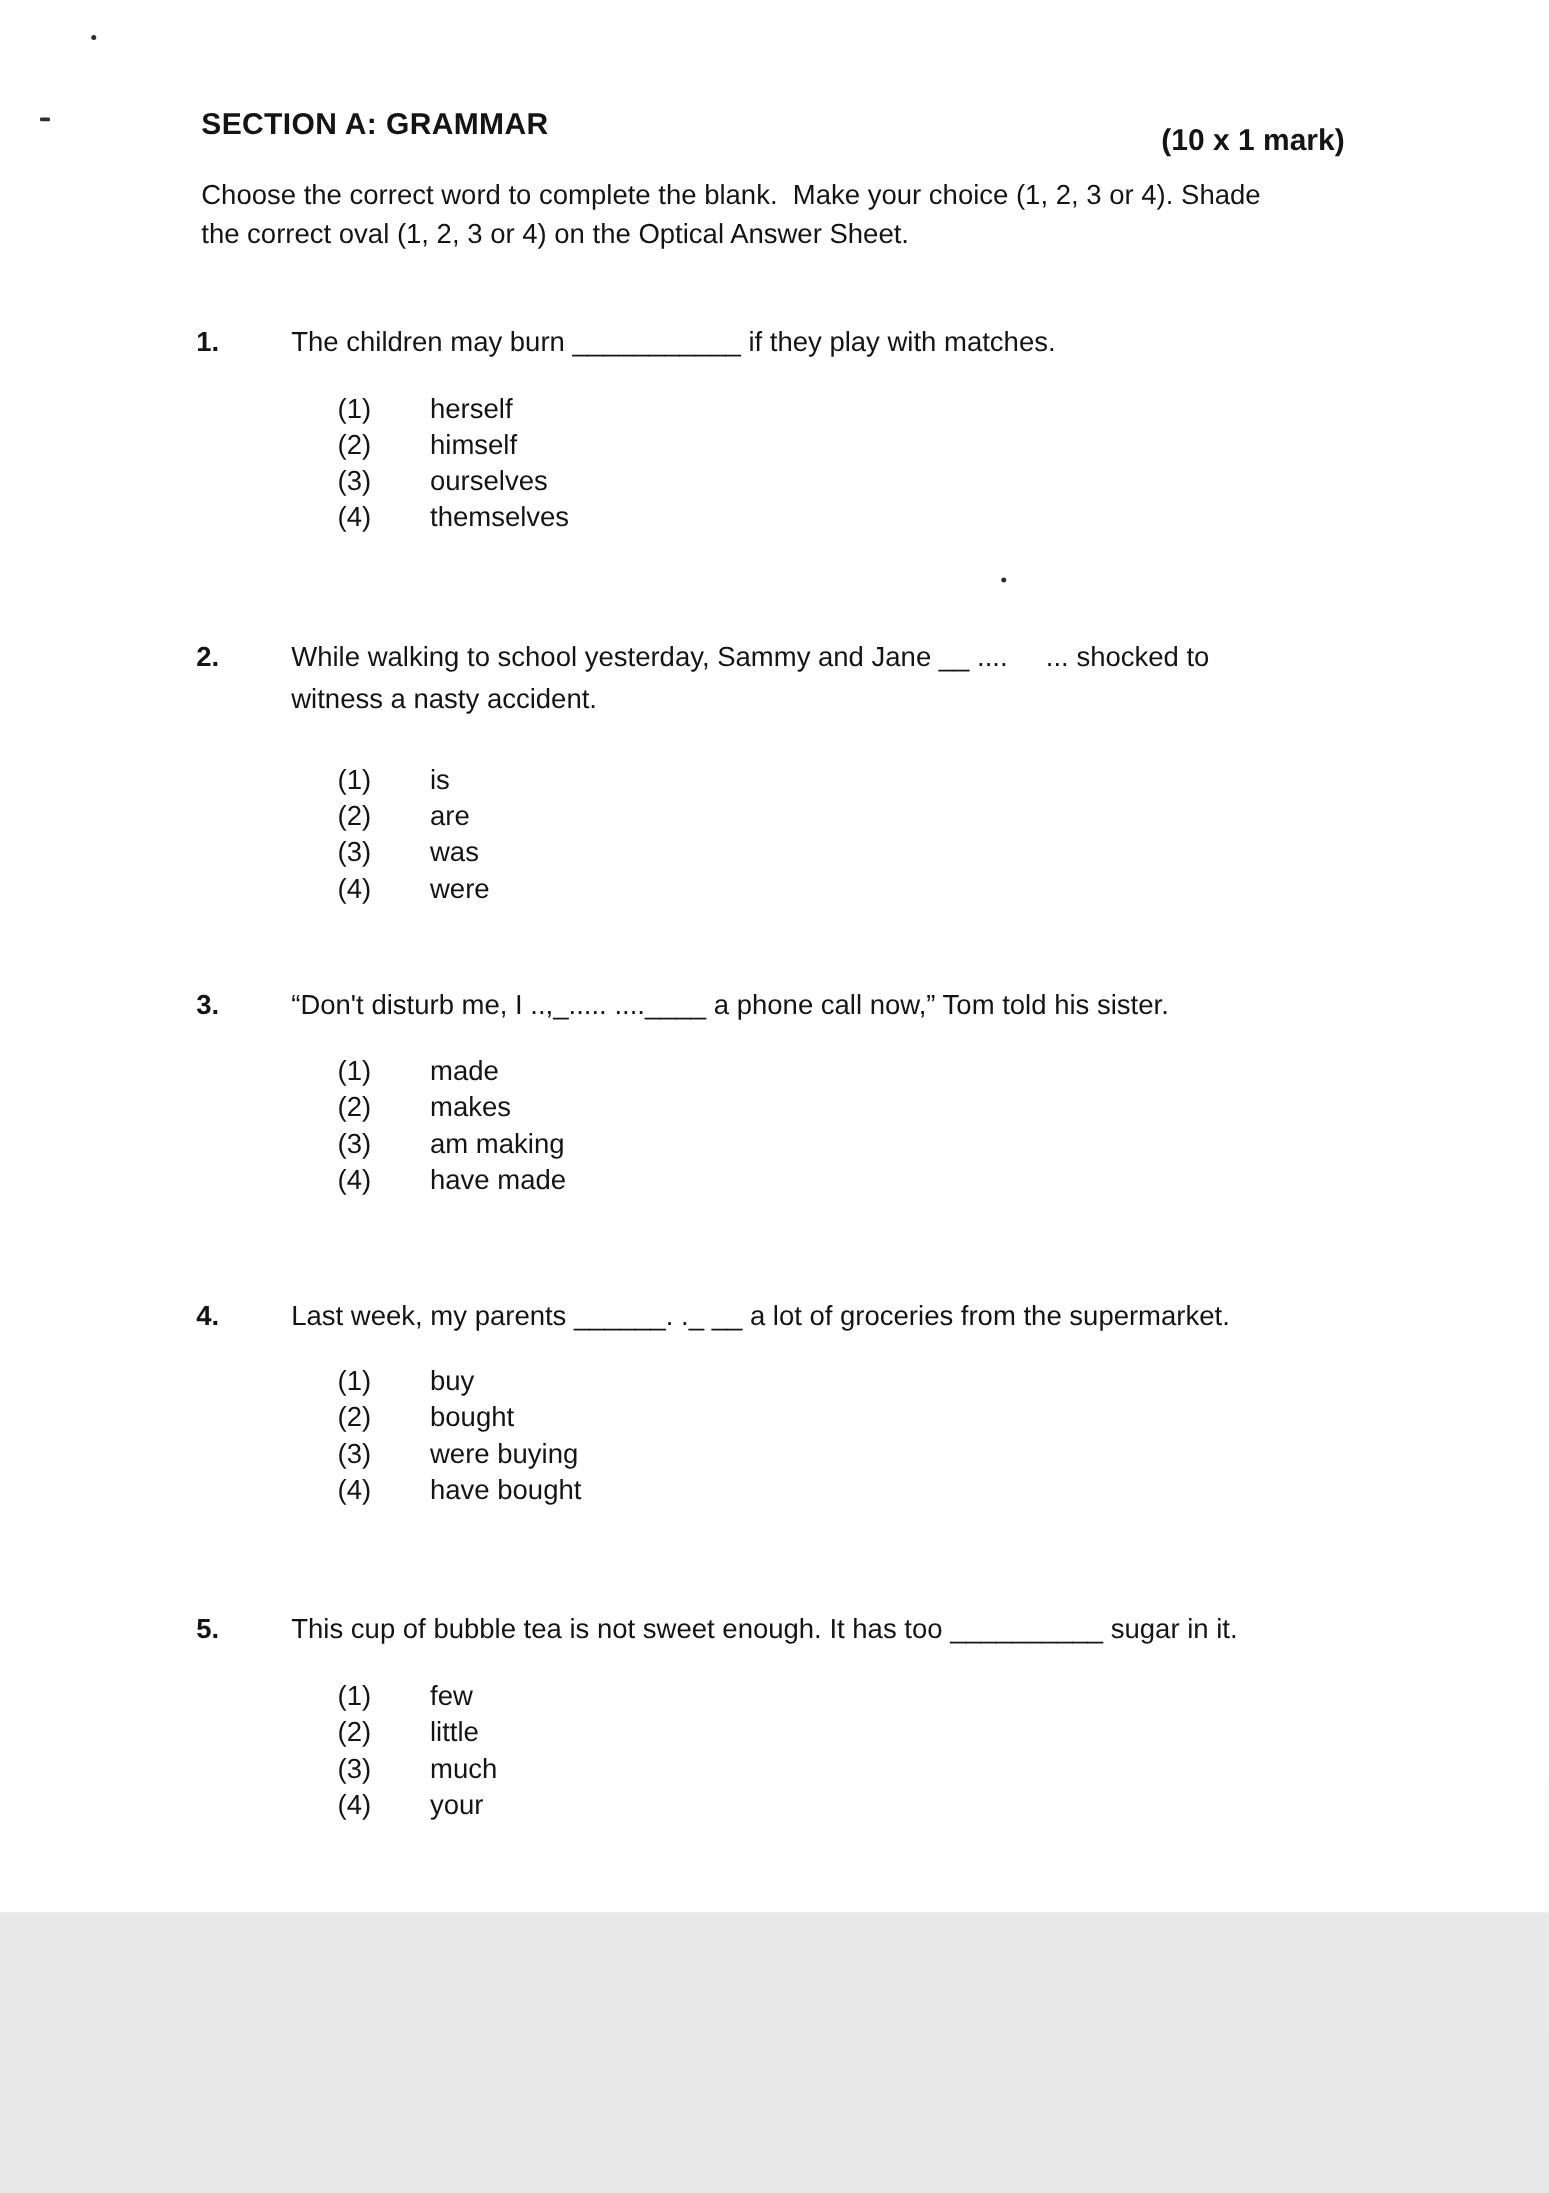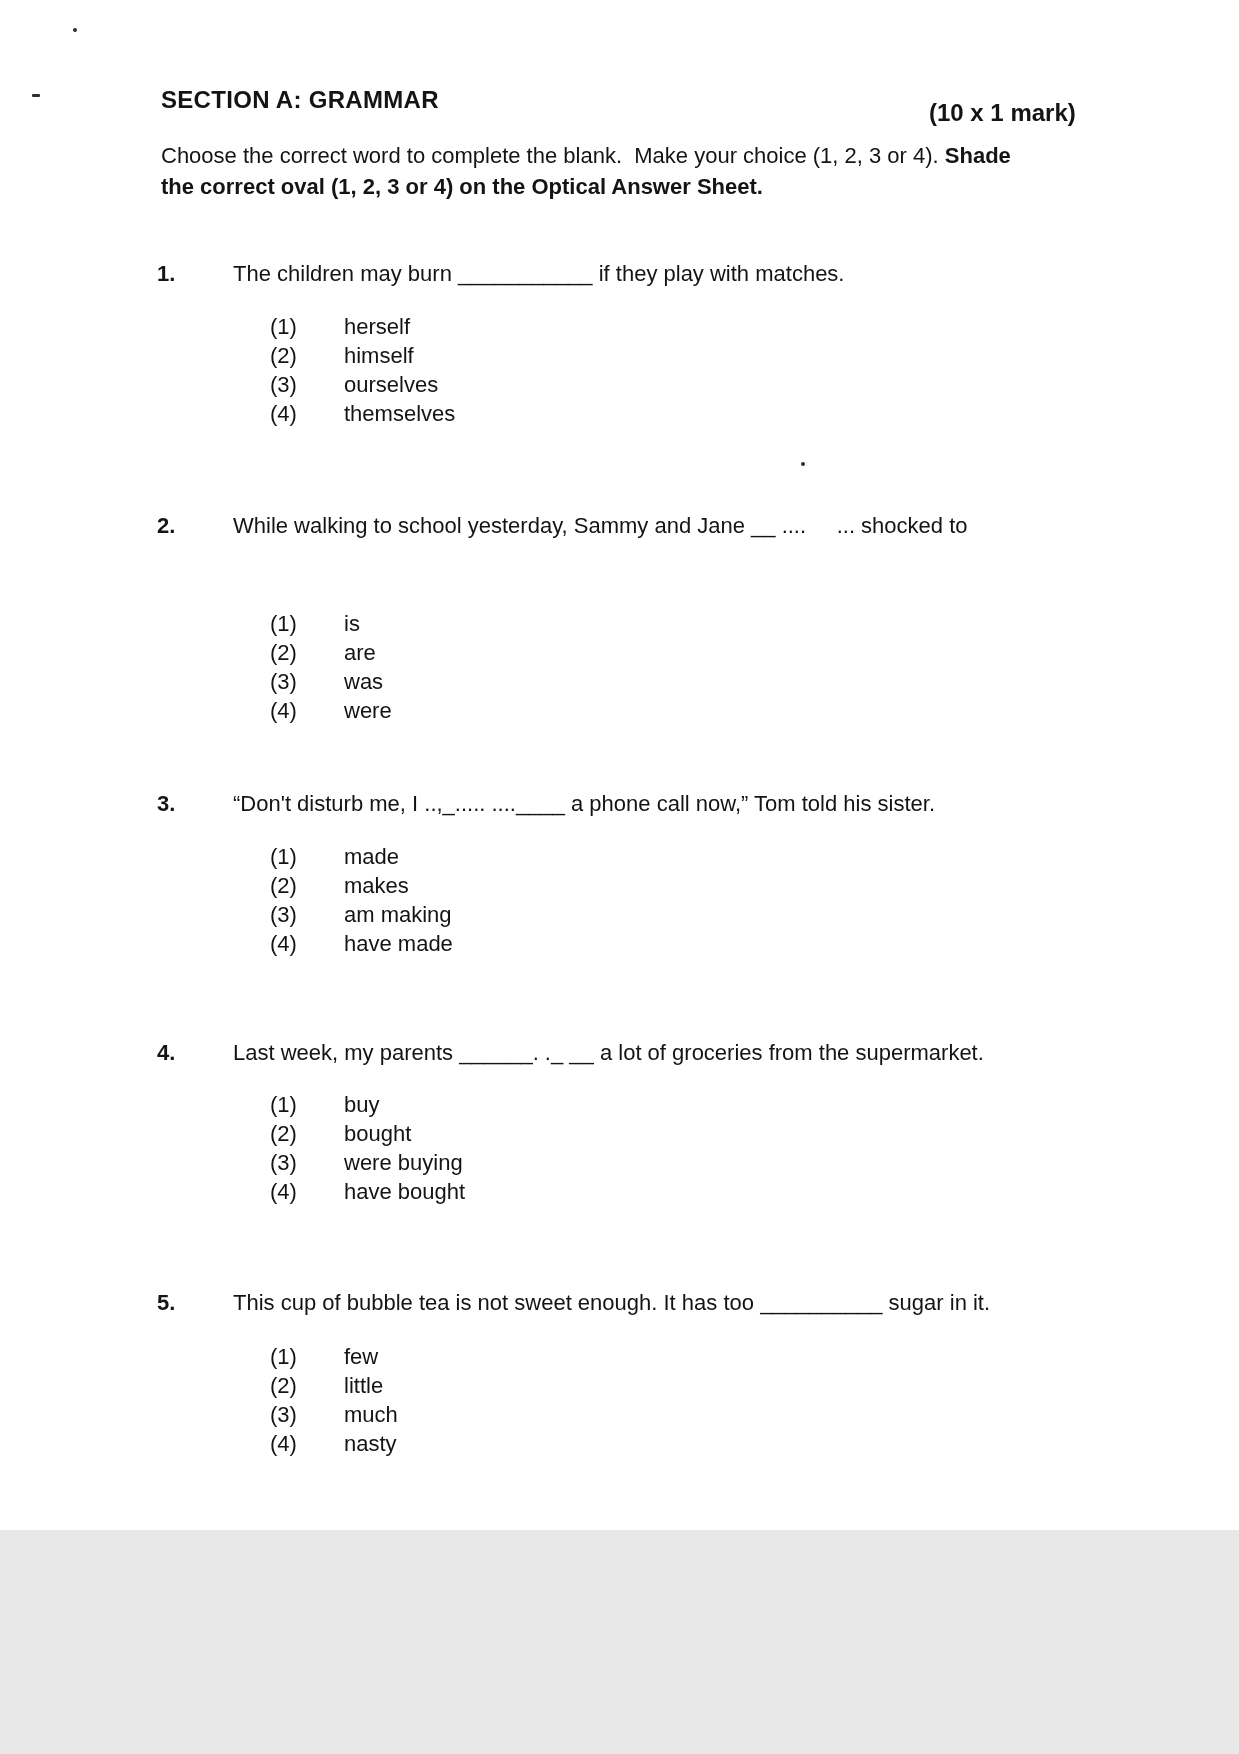--- a/index.html
+++ b/index.html
@@ -7,21 +7,21 @@
     position:relative;width:1239px;height:1530px;margin:0 auto;
     background:#ffffff;color:#141414;
     font-family:"Liberation Sans",sans-serif;
     overflow:hidden;
   }
   
   .section-title{position:absolute;left:161px;top:86px;font-size:24px;font-weight:bold;letter-spacing:.3px;white-space:nowrap;}
   .marks{position:absolute;left:929px;top:86px;font-size:24px;font-weight:bold;white-space:nowrap;margin-top:13px;}
   
   .instructions{position:absolute;left:161px;top:140px;font-size:22px;line-height:31px;width:1000px;}
-  .instructions b{font-weight:bold;}
+  .instructions b{font-weight:normal;}
   
   .question{position:absolute;left:0;width:1239px;}
   .q1{top:257px}.q2{top:509px}.q3{top:787px}.q4{top:1036px}.q5{top:1286px}
   .q-num{position:absolute;left:157px;top:0;font-size:22px;font-weight:bold;line-height:33px;}
   .q-lines{position:absolute;left:233px;top:0;font-size:22px;line-height:33px;}
   .q-line{white-space:nowrap;}
   .q-options{position:absolute;left:233px;font-size:22px;margin-left:37px;}
   .q1 .q-options{top:55px}.q2 .q-options{top:100px}.q3 .q-options{top:55px}
   .q4 .q-options{top:54px}.q5 .q-options{top:56px}
   .q-opt{height:29px;line-height:29px;white-space:nowrap;}
@@ -66,20 +66,21 @@
           <div class="q-opt"><span class="opt-num">(2)</span><span class="opt-label">himself</span></div>
           <div class="q-opt"><span class="opt-num">(3)</span><span class="opt-label">ourselves</span></div>
           <div class="q-opt"><span class="opt-num">(4)</span><span class="opt-label">themselves</span></div>
         </div>
   </section>
 
   <section class="question q2">
     <span class="q-num">2.</span>
     <div class="q-lines">
           <div class="q-line"><span class="seg">While walking to school yesterday, Sammy and Jane </span><span class="blank">__&nbsp;....&nbsp;&nbsp;&nbsp;&nbsp;&nbsp;...</span><span class="seg"> shocked to</span></div>
+          <div class="q-line"><span class="seg">witness a nasty accident.</span></div>
         </div>
     <div class="q-options">
           <div class="q-opt"><span class="opt-num">(1)</span><span class="opt-label">is</span></div>
           <div class="q-opt"><span class="opt-num">(2)</span><span class="opt-label">are</span></div>
           <div class="q-opt"><span class="opt-num">(3)</span><span class="opt-label">was</span></div>
           <div class="q-opt"><span class="opt-num">(4)</span><span class="opt-label">were</span></div>
         </div>
   </section>
 
   <section class="question q3">
@@ -110,20 +111,20 @@
 
   <section class="question q5">
     <span class="q-num">5.</span>
     <div class="q-lines">
           <div class="q-line"><span class="seg">This cup of bubble tea is not sweet enough. It has too </span><span class="blank">__________</span><span class="seg"> sugar in it.</span></div>
         </div>
     <div class="q-options">
           <div class="q-opt"><span class="opt-num">(1)</span><span class="opt-label">few</span></div>
           <div class="q-opt"><span class="opt-num">(2)</span><span class="opt-label">little</span></div>
           <div class="q-opt"><span class="opt-num">(3)</span><span class="opt-label">much</span></div>
-          <div class="q-opt"><span class="opt-num">(4)</span><span class="opt-label">nasty</span></div>
+          <div class="q-opt"><span class="opt-num">(4)</span><span class="opt-label">your</span></div>
         </div>
   </section>
 </div>
 
   <div class="page-number">1</div>
   <div class="footer-url">www.Band1.org</div>
 </div>
 
 </body></html>

